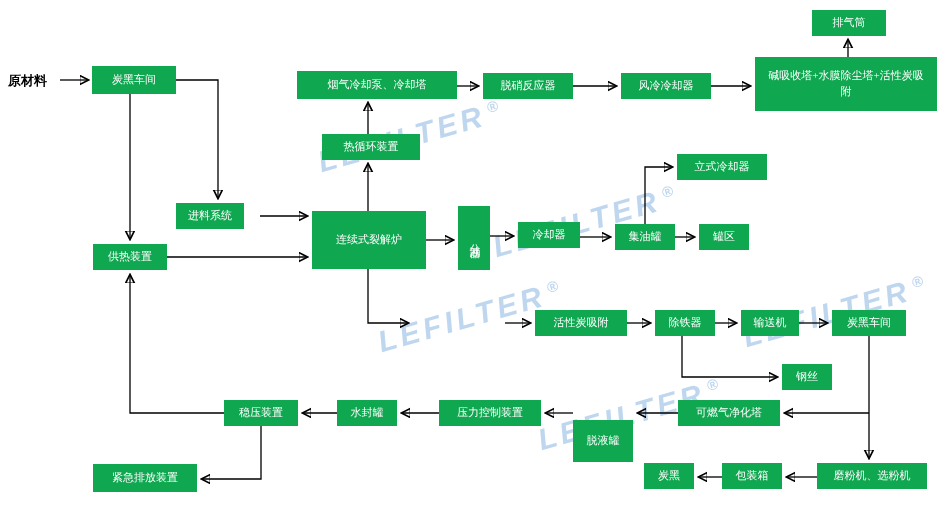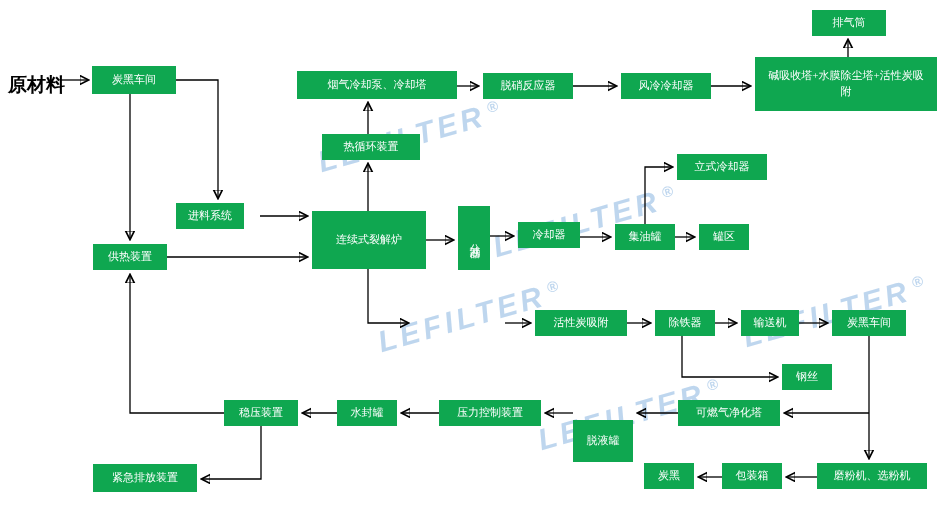--- a/index.html
+++ b/index.html
@@ -26,21 +26,21 @@
   }
   .node.multi{padding:4px 8px;font-family:Liberation Serif, serif;}
   .node.vtext{
     writing-mode:vertical-lr;
     text-orientation:upright;
     letter-spacing:2px;
   }
   .plain{
     position:absolute;
     color:#000;
-    font-size:19px;
+    font-size:13px;
     z-index:3;
     font-weight:600;
   }
   .wm{
     position:absolute;
     z-index:1;
     color:rgba(137,180,224,0.55);
     font-size:30px;
     font-weight:bold;
     font-style:italic;

